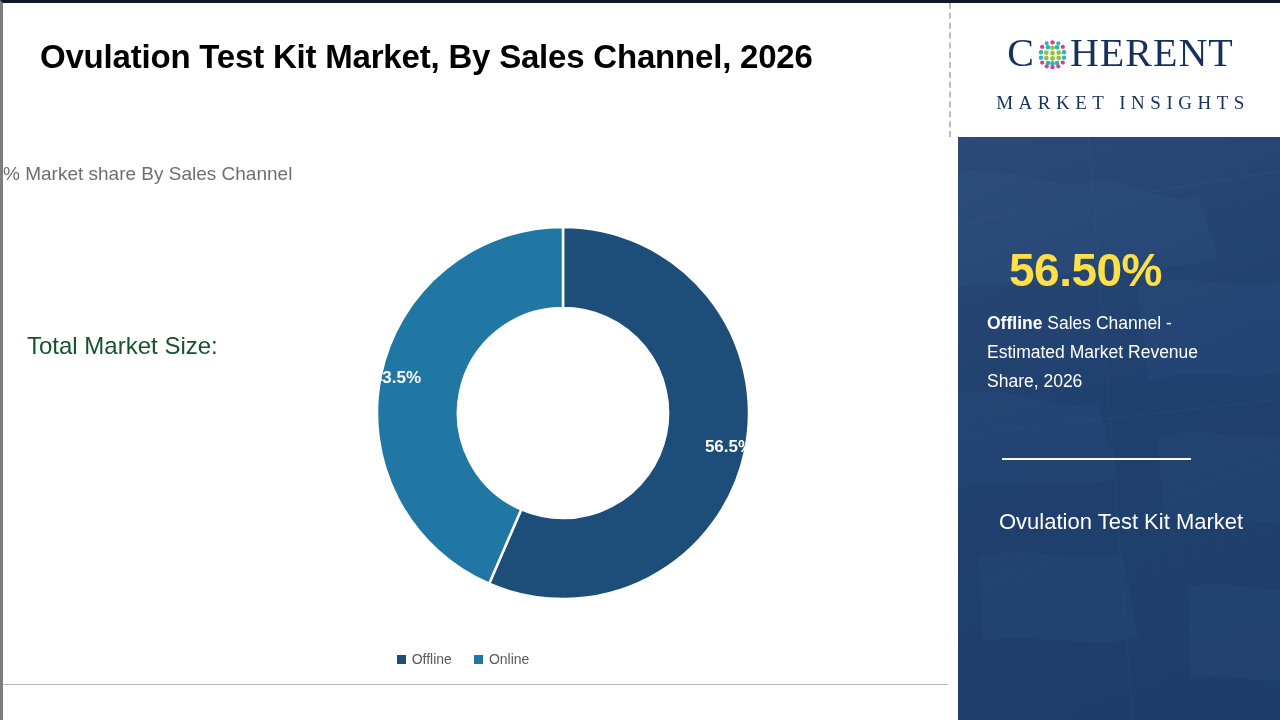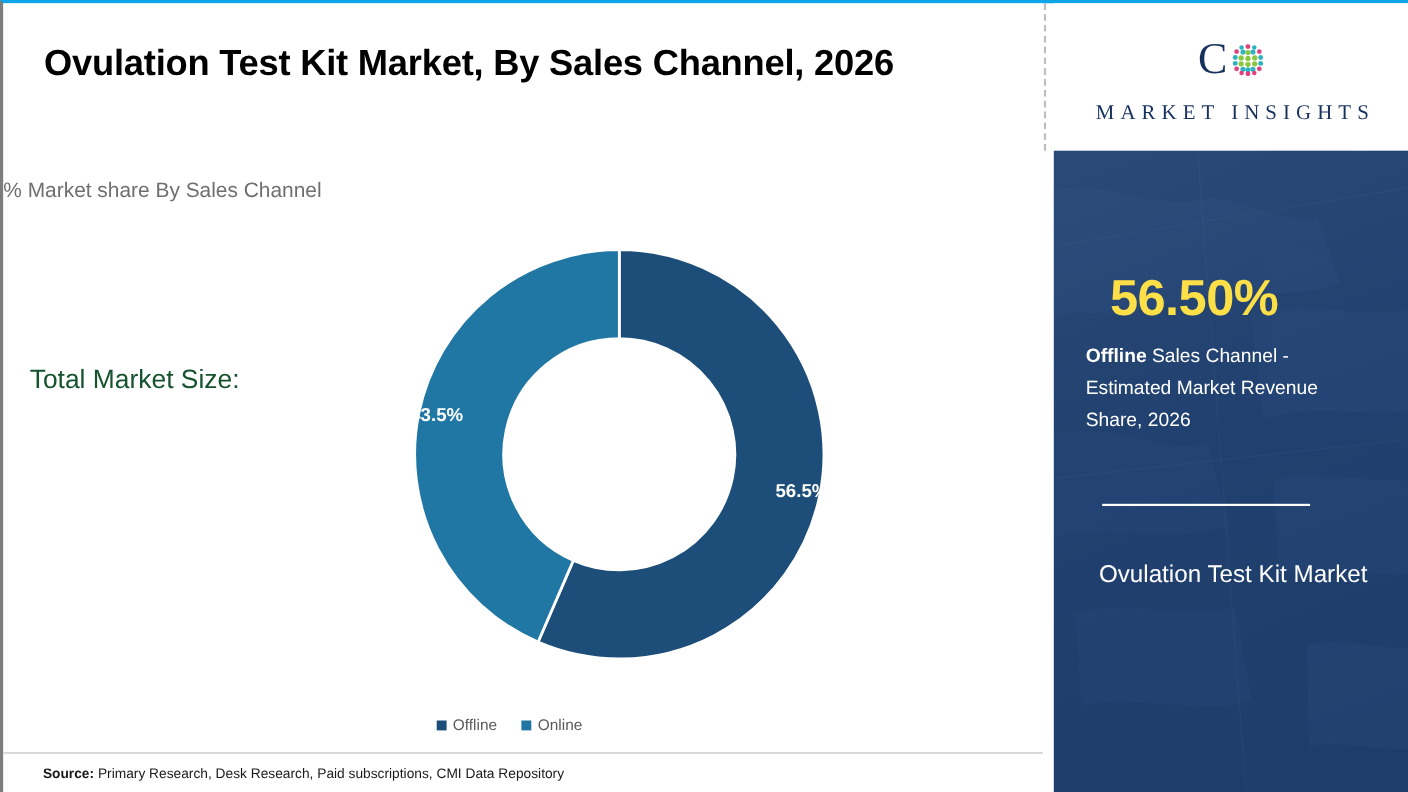--- a/index.html
+++ b/index.html
@@ -13,21 +13,21 @@
     -webkit-font-smoothing: antialiased;
   }
 
   .infographic {
     position: relative;
     width: 1280px;
     height: 720px;
     overflow: hidden;
     background: #ffffff;
     box-sizing: border-box;
-    border-top: 3px solid #0ea5e9;
+    border-top: 3px solid #0f172a;
     border-left: 3px solid #7d7d7d;
   }
 
   
   .left-panel {
     position: absolute;
     left: 0;
     top: 0;
     width: 945px;
     height: 717px;
@@ -287,23 +287,20 @@
           <span>Offline</span>
         </div>
         <div class="legend-item">
           <span class="legend-swatch" style="background: rgb(32, 119, 163);"></span>
           <span>Online</span>
         </div>
       </div>
 
     <div class="footer-rule"></div>
 
-    <div class="source-line">
-      <b>Source:</b><span> Primary Research, Desk Research, Paid subscriptions, CMI Data Repository</span>
-    </div>
   </div>
 
   <div class="vertical-dashed"></div>
 
   <div class="right-panel">
 
     <div class="logo-block">
       <div class="logo-wordmark">
         <span>C</span>
         <span class="logo-globe">
@@ -331,20 +328,21 @@
               <circle cx="14.5" cy="31.5" r="2.8" fill="#2bb3c0"></circle>
               <circle cx="20" cy="32" r="2.8" fill="#2bb3c0"></circle>
               <circle cx="25.5" cy="31.5" r="2.8" fill="#2bb3c0"></circle>
               <circle cx="32.5" cy="31" r="2.6" fill="#e0407f"></circle>
               <circle cx="13" cy="35.6" r="2.5" fill="#e0407f"></circle>
               <circle cx="20" cy="36.5" r="2.7" fill="#e0407f"></circle>
               <circle cx="27" cy="35.6" r="2.5" fill="#e0407f"></circle>
             </g>
           </svg>
         </span>
+        <span>HERENT</span>
       </div>
       <div class="logo-tagline">MARKET INSIGHTS</div>
     </div>
 
     <div class="blue-block">
 
       <svg class="map-texture" viewBox="0 0 325 586" preserveAspectRatio="xMidYMid slice">
         <g fill="#33588c" opacity="0.55">
           <path d="M-20,40 C40,20 90,55 130,45 C170,36 200,70 240,60 L260,120 C210,140 150,120 100,140 C60,156 10,140 -20,155 Z"></path>
           <path d="M180,150 C230,130 280,160 340,140 L345,230 C300,250 240,225 190,245 Z"></path>

